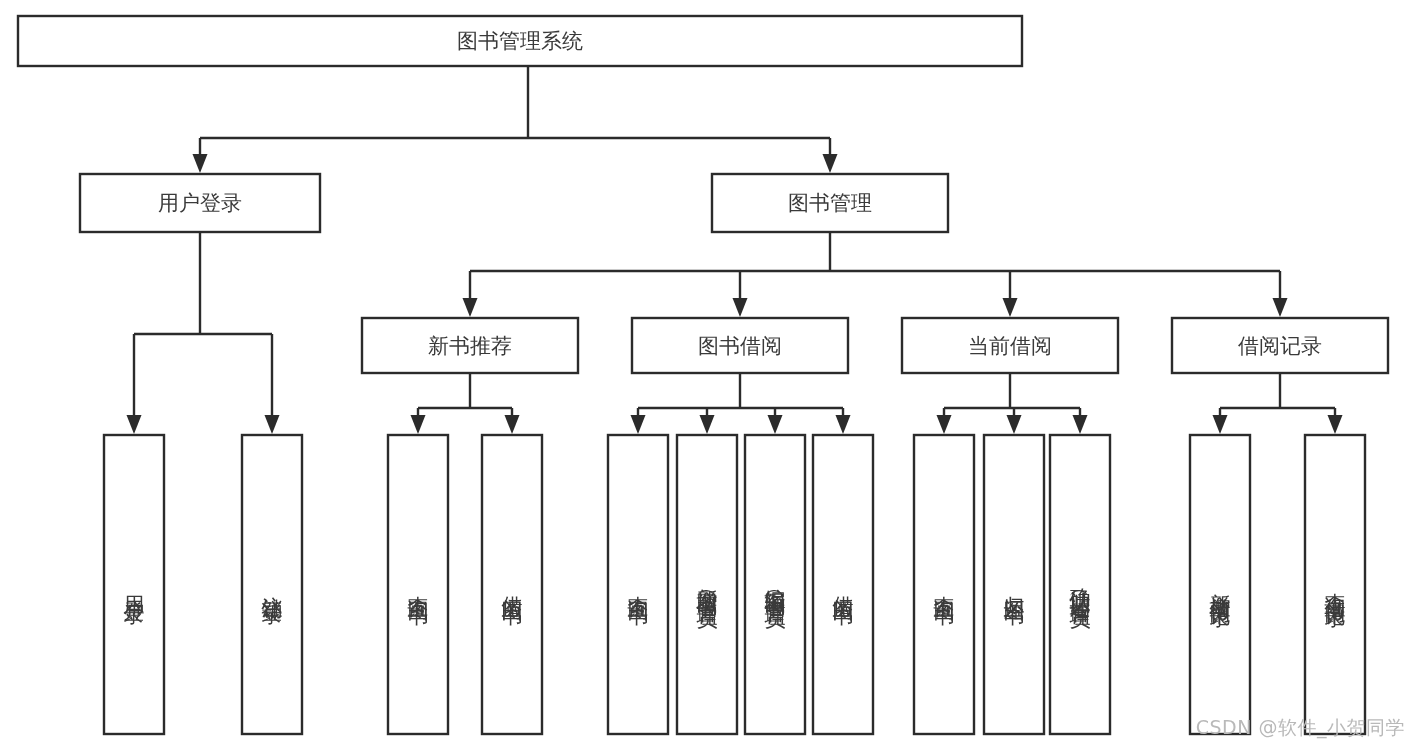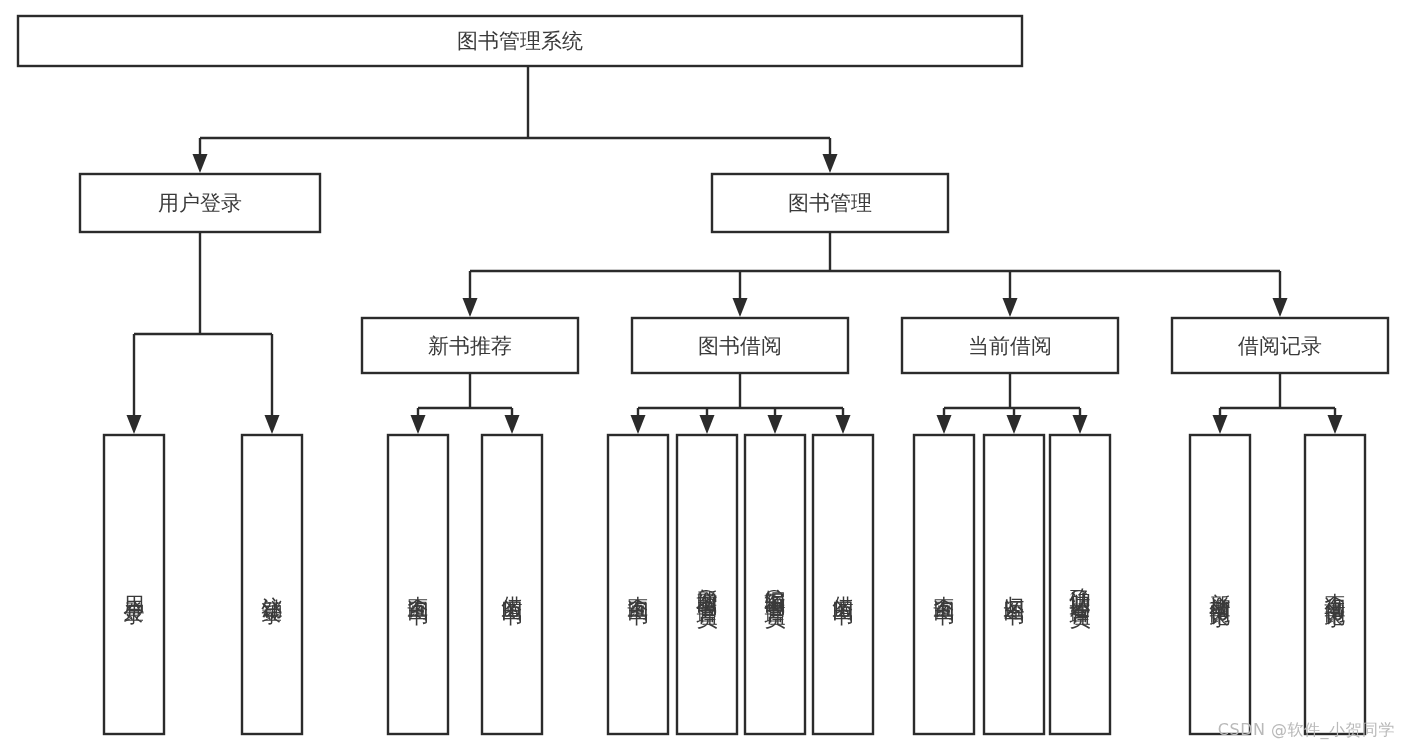--- a/index.html
+++ b/index.html
@@ -69,24 +69,24 @@
     color: #3a3a3a;
     white-space: nowrap;
     display: flex;
     align-items: center;
     justify-content: center;
     text-align: center;
     pointer-events: none;
   }
   .watermark {
     position: absolute;
-    right: 10px;
+    right: 0;
     bottom: 6px;
     font-family: "DejaVu Sans", "Liberation Sans", sans-serif;
-    font-size: 16px;
+    font-size: 19px;
     color: #b9b9b9;
     white-space: nowrap;
     letter-spacing: 0.5px;
     text-align: center;
   }
 </style>
 </head>
 <body>
 
 <div id="diagram-root">

